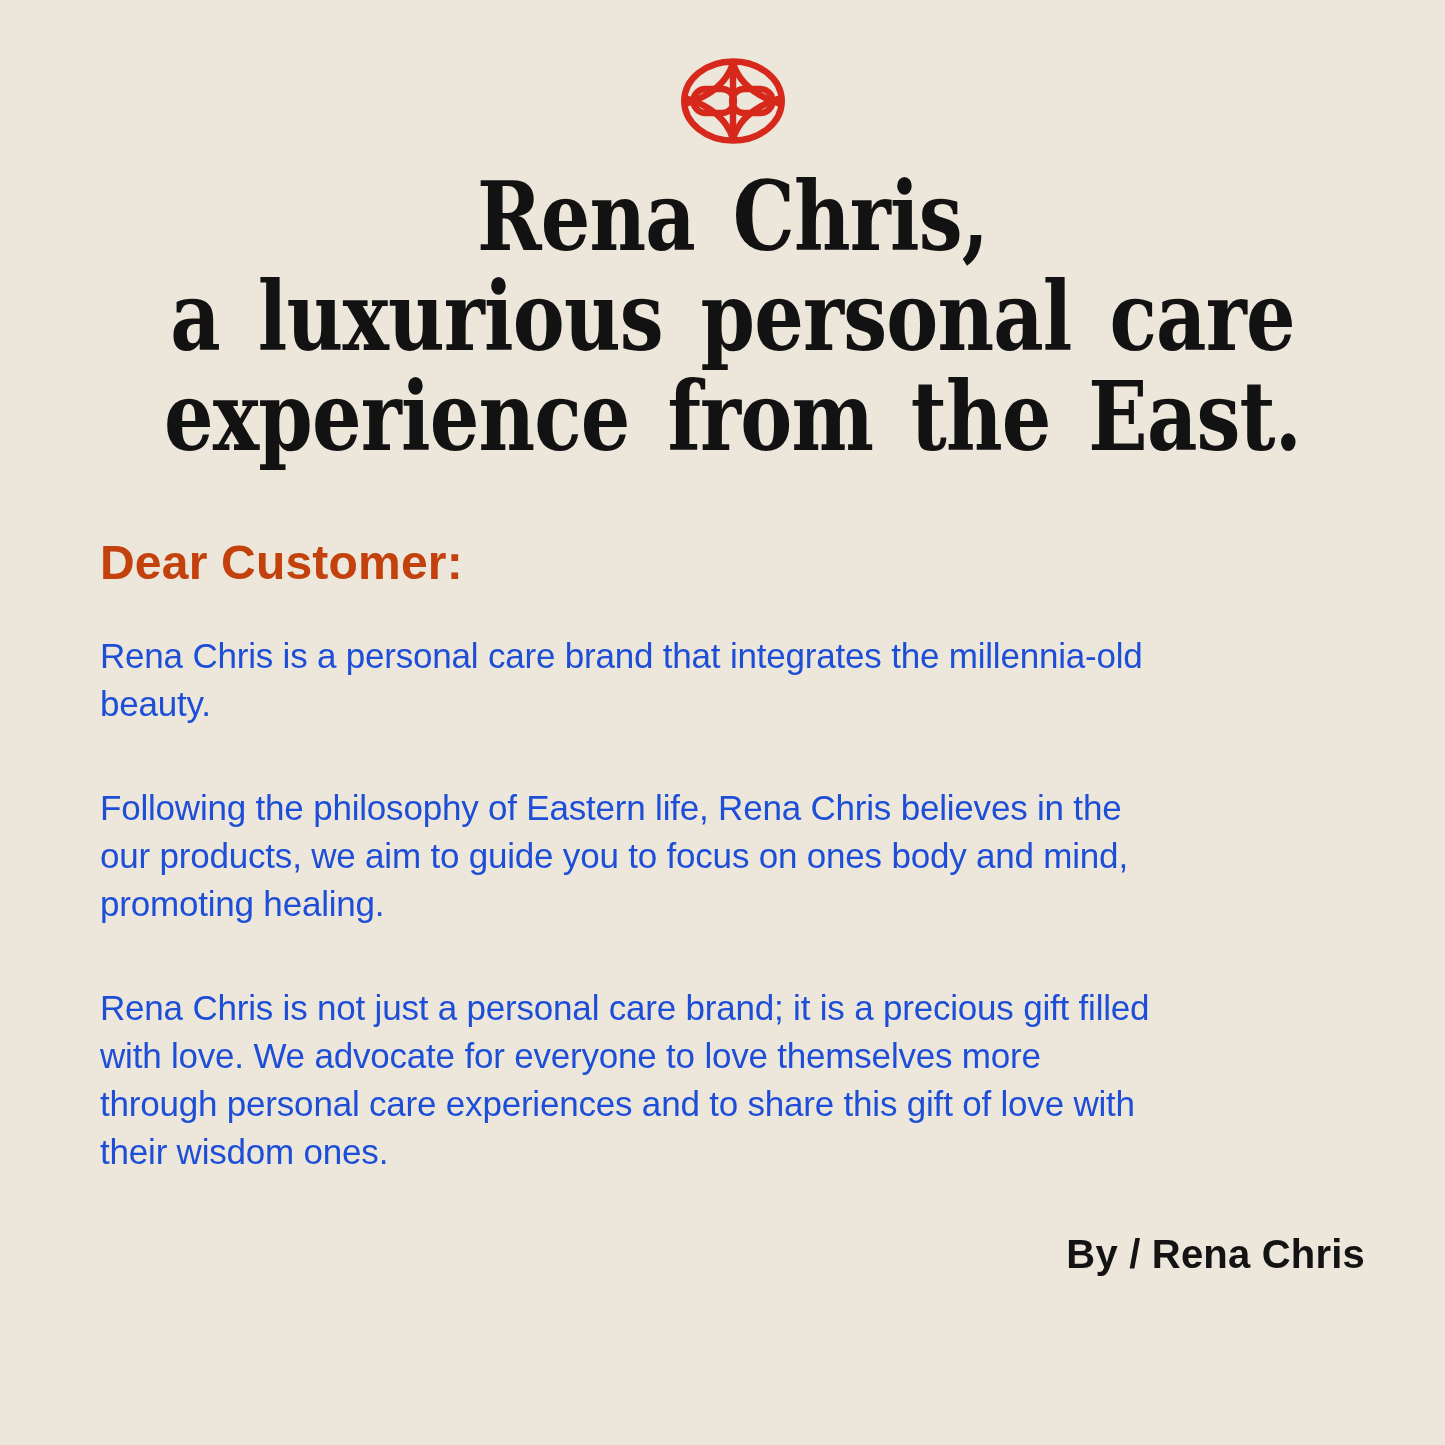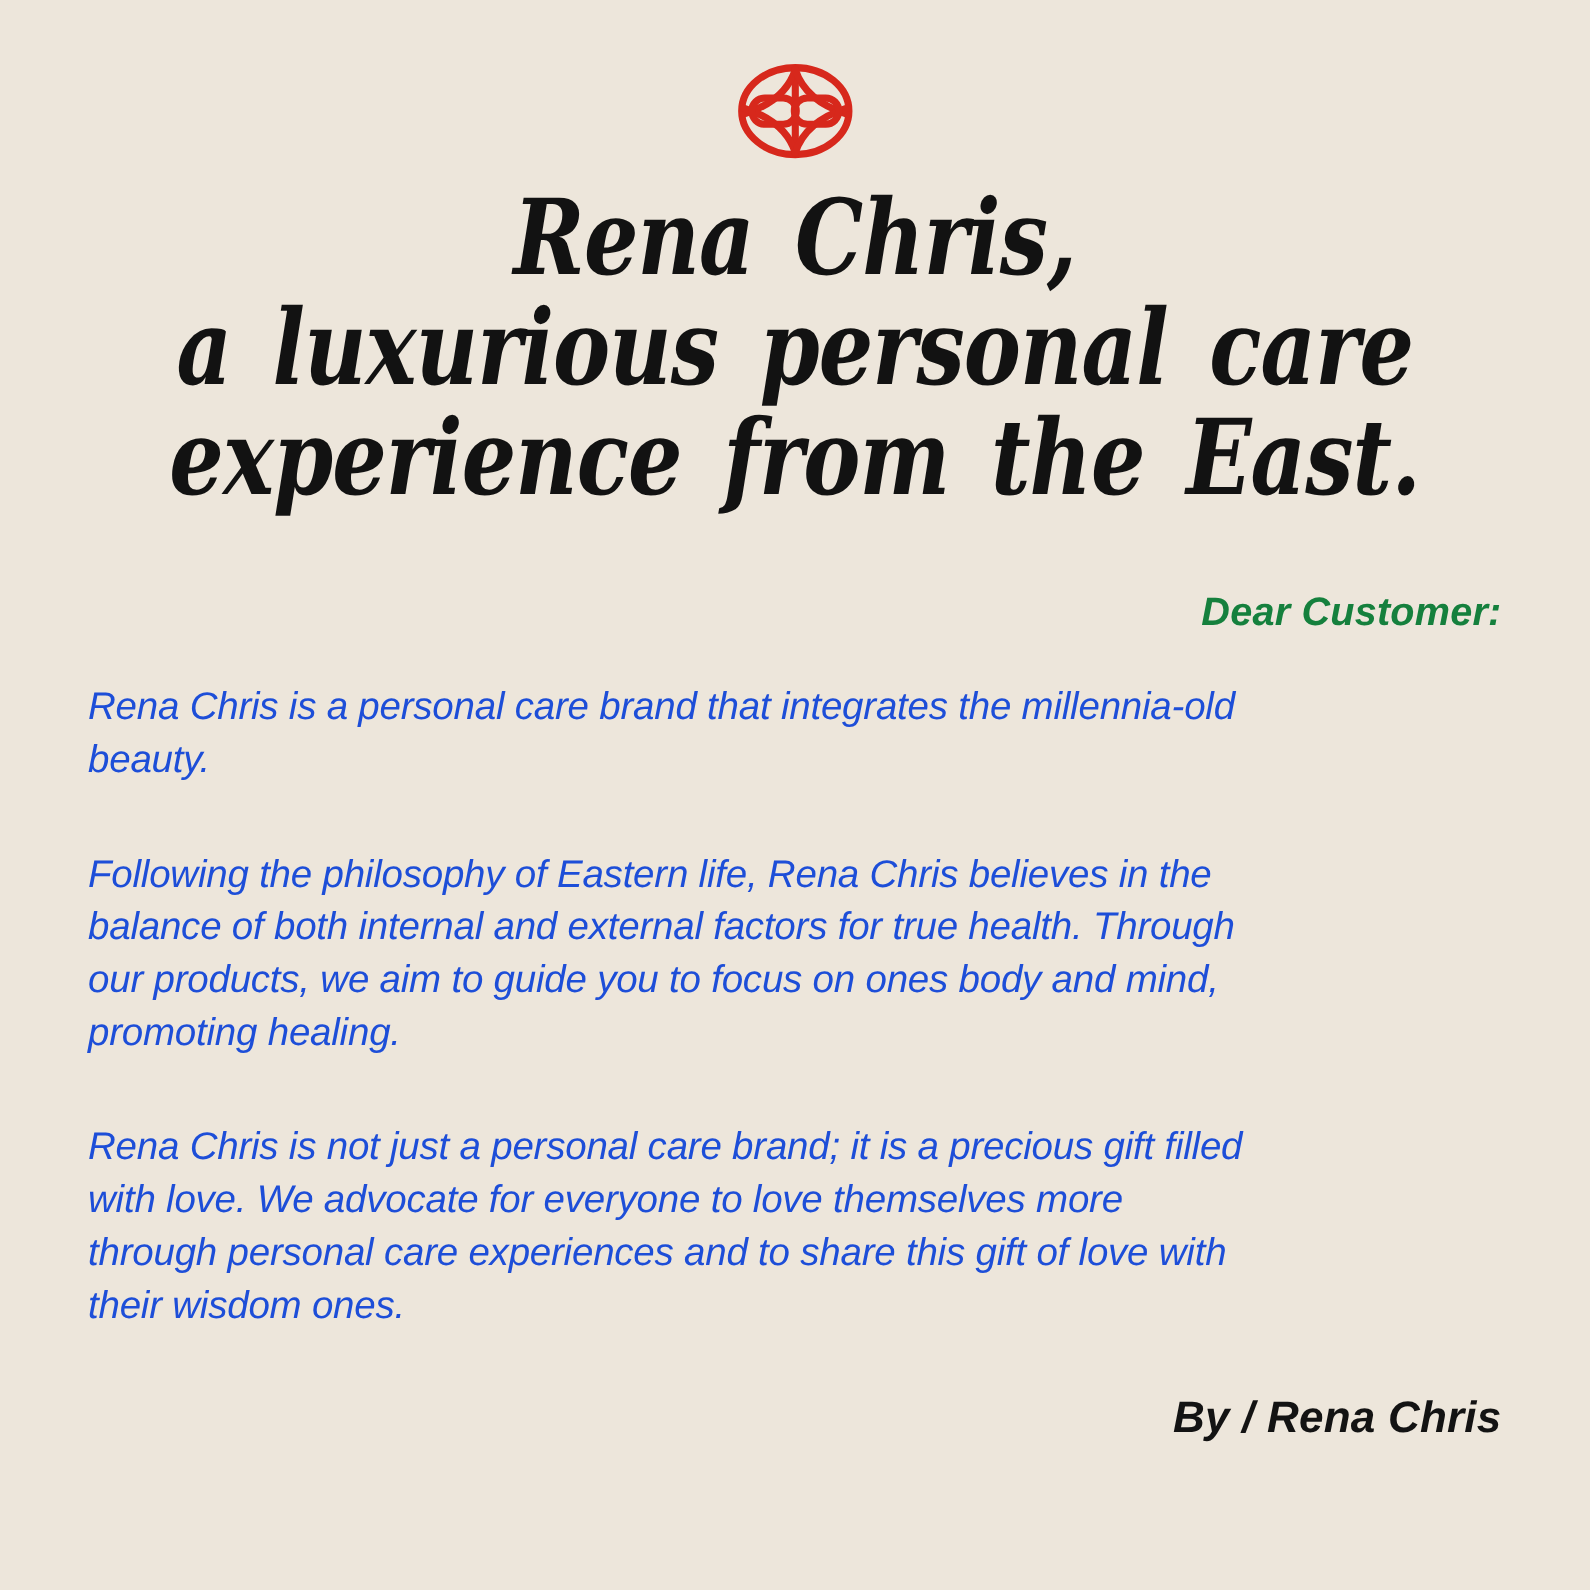--- a/index.html
+++ b/index.html
@@ -11,22 +11,21 @@
     height: 1445px;
     background: #EDE6DB;
     overflow: hidden;
     font-family: "Liberation Sans", sans-serif;
     color: #161616;
   }
   .canvas {
     box-sizing: border-box;
     width: 1445px;
     height: 1445px;
-    padding: 55px 80px 0 80px;
-    font-style: italic;
+    padding: 55px 80px 0 100px;
   }
   .logo-row {
     display: flex;
     justify-content: center;
     margin-bottom: 20px;
   }
   .logo-row svg {
     width: 112px;
     height: 92px;
     display: block;
@@ -40,25 +39,24 @@
     letter-spacing: -1px;
     word-spacing: 14px;
     color: #121212;
     transform: scaleX(0.82);
     transform-origin: 50% 50%;
     margin: 0 -80px;           
     white-space: nowrap;
   }
   .salutation {
     margin-top: 68px;
-    font-size: 36px;
+    font-size: 48px;
     font-weight: 700;
     letter-spacing: 0.2px;
-    color: #15803d;
-    text-align: right;
+    color: #c2410c;
   }
   .paragraphs {
     margin-top: 42px;
   }
   .paragraph {
     margin-bottom: 56px;
   }
   .pline {
     font-size: 35px;
     line-height: 48px;
@@ -105,21 +103,20 @@
 
   <div class="paragraphs">
 
     <div class="paragraph">
       <div class="pline">Rena Chris is a personal care brand that integrates the millennia-old</div>
       <div class="pline">beauty.</div>
     </div>
 
     <div class="paragraph">
       <div class="pline">Following the philosophy of Eastern life, Rena Chris believes in the</div>
-      <div class="pline">balance of both internal and external factors for true health. Through</div>
       <div class="pline">our products, we aim to guide you to focus on ones body and mind,</div>
       <div class="pline">promoting healing.</div>
     </div>
 
     <div class="paragraph">
       <div class="pline">Rena Chris is not just a personal care brand; it is a precious gift filled</div>
       <div class="pline">with love. We advocate for everyone to love themselves more</div>
       <div class="pline">through personal care experiences and to share this gift of love with</div>
       <div class="pline">their wisdom ones.</div>
     </div>

